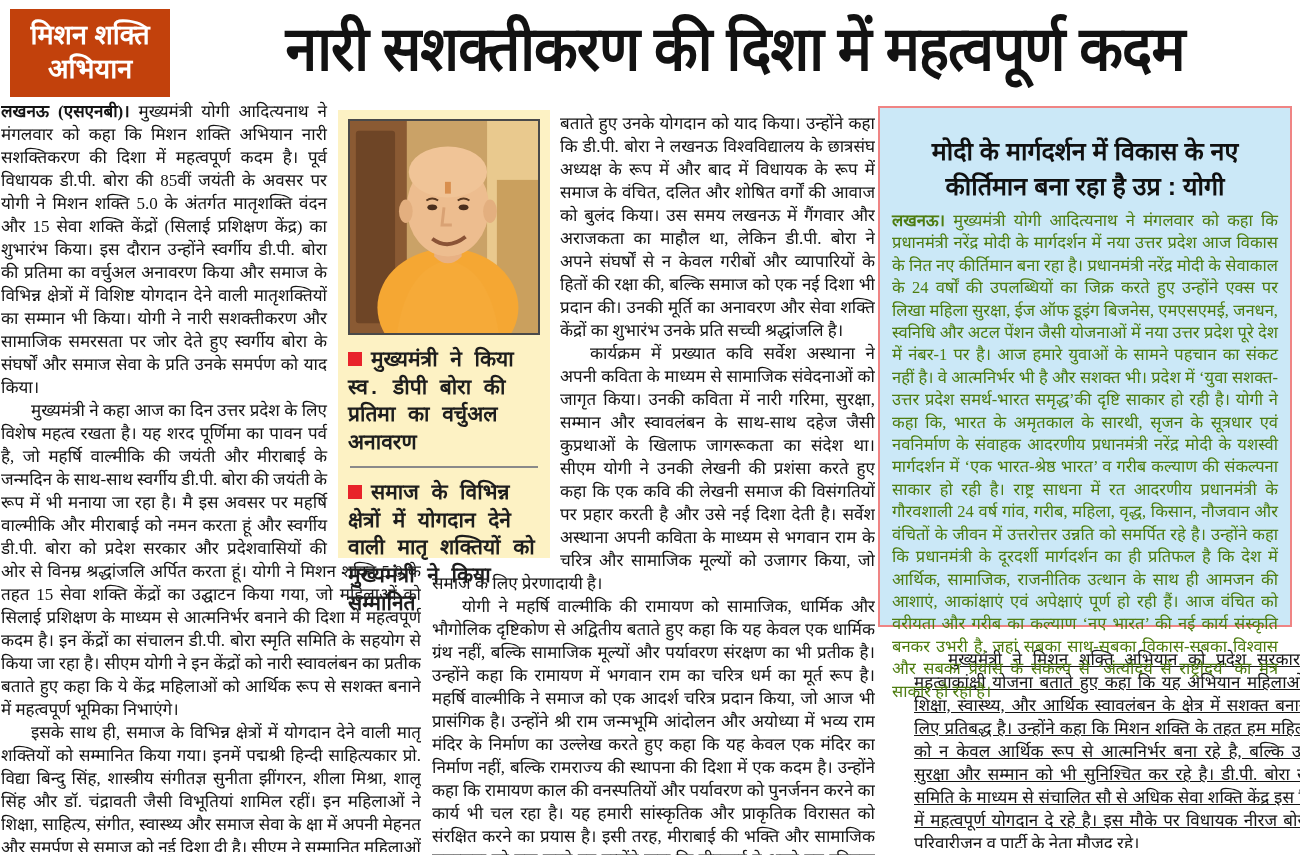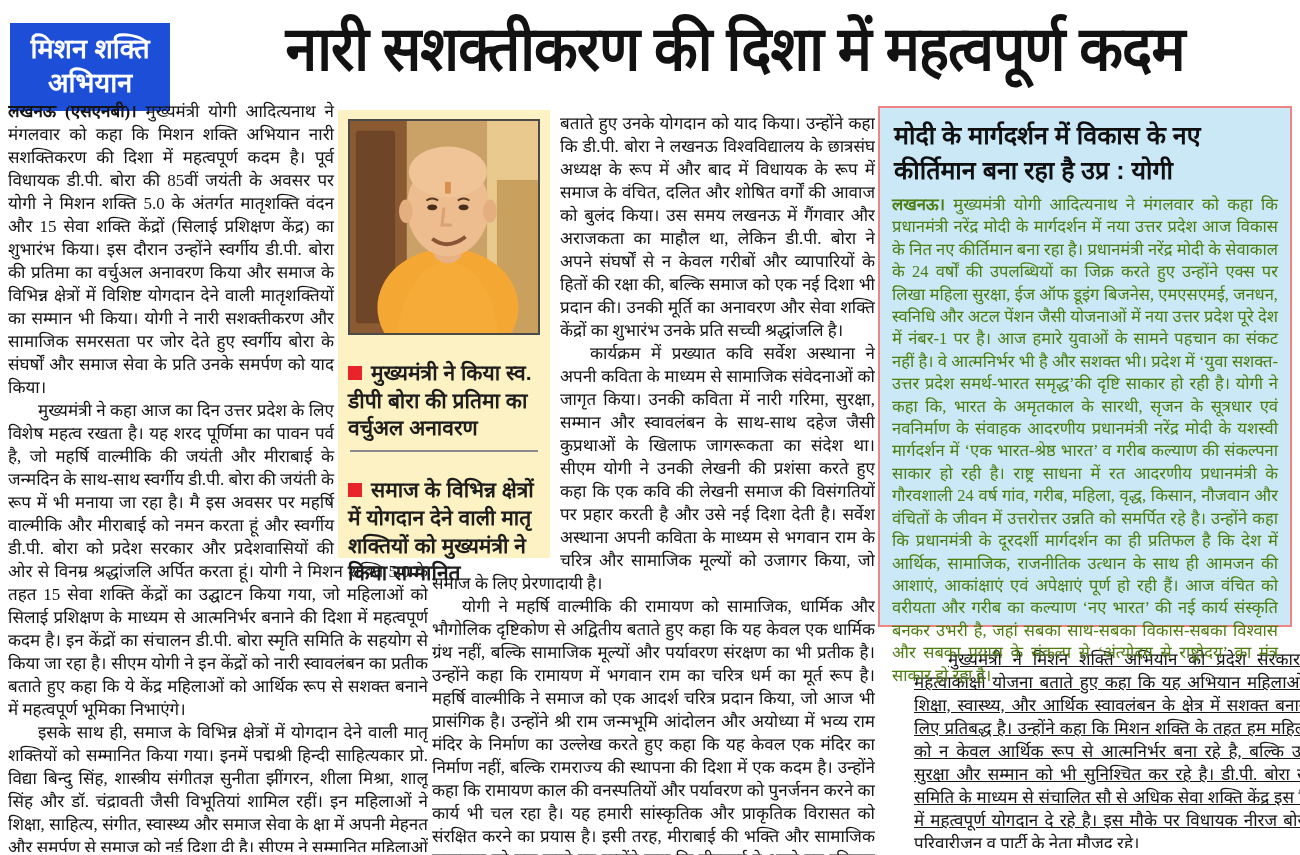--- a/index.html
+++ b/index.html
@@ -2,63 +2,63 @@
 <html lang="hi"><head>
 <meta charset="utf-8">
 <style>
   html,body{margin:0;padding:0;background:#ffffff;}
   .page{
     position:relative;width:1300px;height:855px;background:#ffffff;
     font-family:"Liberation Serif","DejaVu Serif",serif;color:#1a1a1a;overflow:hidden;
   }
   
   .badge{
-    position:absolute;left:10px;top:23px;width:160px;height:88px;
-    background:#1d4ed8;color:#ffffff;font-weight:700;font-size:27px;line-height:1.25;
+    position:absolute;left:10px;top:9px;width:160px;height:88px;
+    background:#c2410c;color:#ffffff;font-weight:700;font-size:27px;line-height:1.25;
     display:flex;align-items:center;justify-content:center;text-align:center;
     font-family:"Liberation Sans","DejaVu Sans",sans-serif;
   }
   .headline{
     position:absolute;left:176px;top:0px;width:1118px;height:98px;
     display:flex;align-items:center;justify-content:center;text-align:center;
     font-size:57px;font-weight:800;color:#121212;letter-spacing:-1px;line-height:1.05;
     font-family:"Liberation Sans","DejaVu Sans",sans-serif;
     transform:scaleY(1.08);
   }
   
   .bodytext{font-size:17px;line-height:23px;text-align:justify;color:#141414;}
   .bodytext p{margin:0;}
   .bodytext p.ind{text-indent:30px;}
   .dateline{font-weight:700;}
-  .colA{position:absolute;left:8px;top:100px;width:420px;height:752px;overflow:hidden;}
+  .colA{position:absolute;left:1px;top:100px;width:420px;height:752px;overflow:hidden;}
   .colA .spacer{float:right;width:94px;height:460px;}
   .colB{position:absolute;left:432px;top:112px;width:443px;height:752px;overflow:hidden;}
   .colB .spacer{float:left;width:128px;height:452px;}
   
   .photobox{
     position:absolute;left:338px;top:110px;width:212px;height:448px;
     background:#fdf2c4;z-index:3;
   }
   .photo{
     margin:9px auto 0;width:192px;height:216px;border:2px solid #4a4a4a;box-sizing:border-box;
     display:block;background:#c8a070;
   }
   .caption{
-    padding:24px 10px 2px;font-size:21px;font-weight:700;line-height:1.32;color:#1d1d1d;
-    font-family:Liberation Sans, sans-serif;
+    padding:12px 10px 2px;font-size:21px;font-weight:700;line-height:1.32;color:#1d1d1d;
+    font-family:Liberation Mono, monospace;
   }
   .bullet{display:inline-block;width:14px;height:14px;background:#e8232a;margin-right:9px;}
   .cap-divider{border:0;border-top:2px solid #8a8a8a;margin:6px 12px 0;}
   
   .boxed{
     position:absolute;left:878px;top:106px;width:414px;height:521px;box-sizing:border-box;
     background:#cbe8f7;border:2px solid #ef8484;z-index:3;
   }
   .boxed-headline{
-    margin:10px 14px 6px;font-size:25px;font-weight:800;line-height:1.4;
+    margin:26px 14px 6px;font-size:25px;font-weight:800;text-align:center;line-height:1.4;
     color:#101010;font-family:"Liberation Sans","DejaVu Sans",sans-serif;
   }
   .boxed-body{
     margin:4px 12px;font-size:16.5px;line-height:22.4px;text-align:justify;color:#4d7c0f;
   }
   .colC{
     position:absolute;left:914px;top:648px;width:414px;height:200px;overflow:hidden;text-decoration:underline;
   }
   .colC p{margin:0;text-indent:34px;}
 </style>

